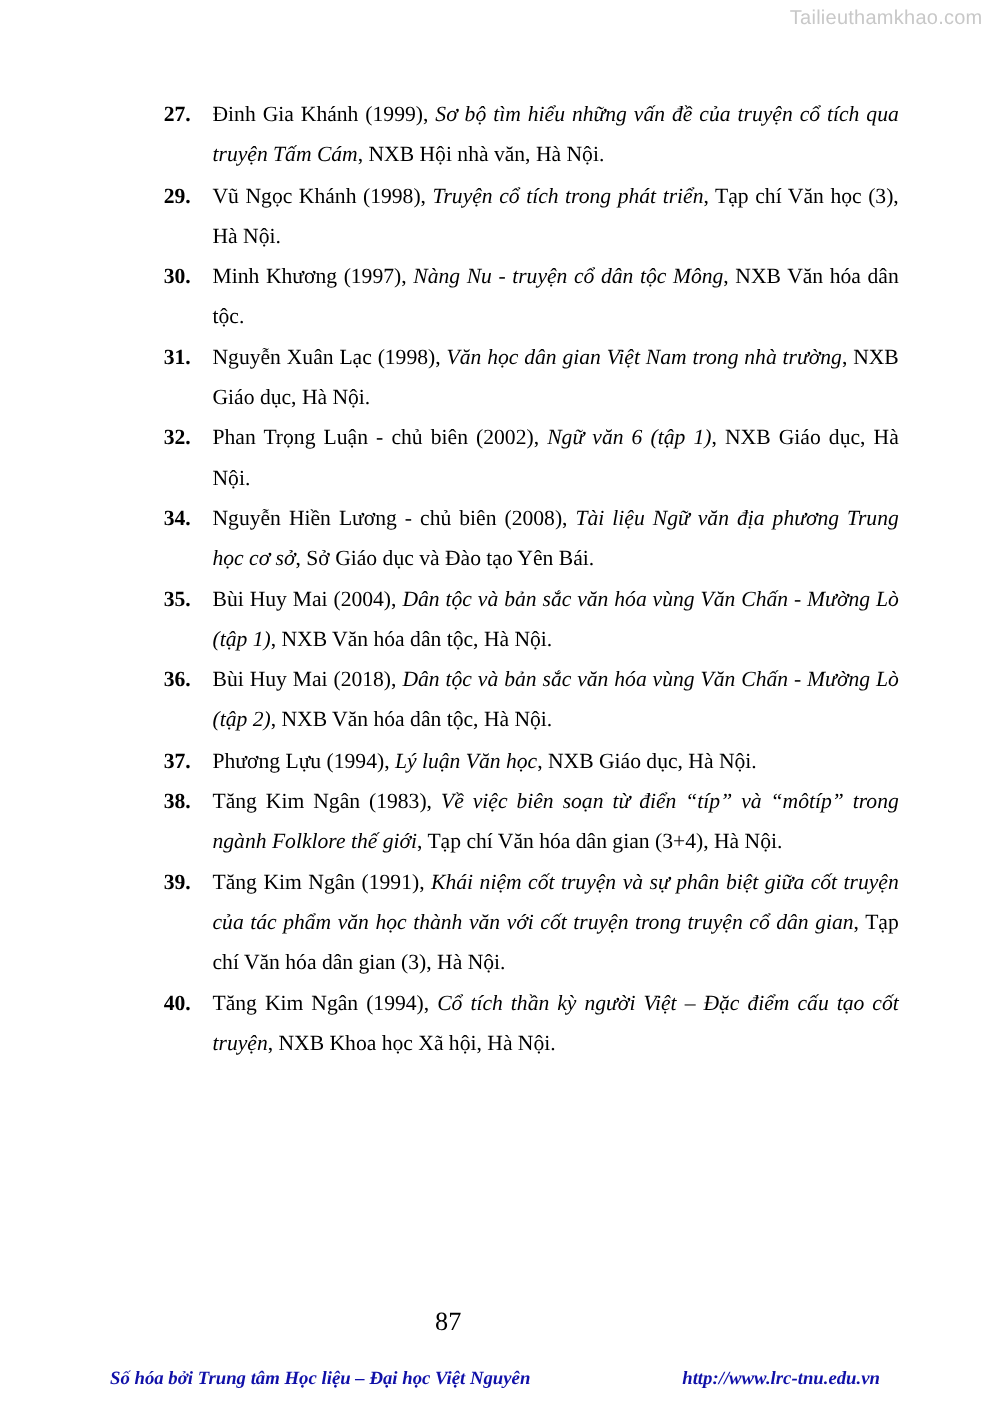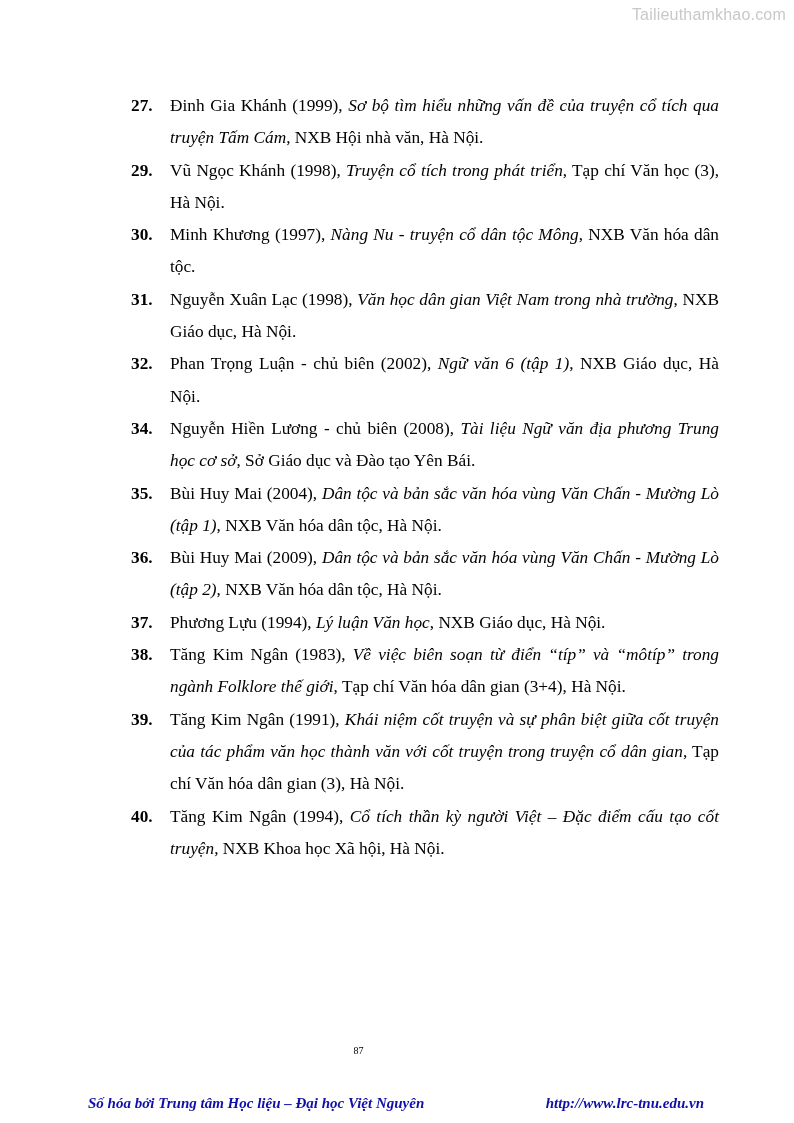--- a/index.html
+++ b/index.html
@@ -20,21 +20,21 @@
       top: 6px;
       right: 8px;
       font-family: "Liberation Sans", "DejaVu Sans", sans-serif;
       font-size: 16px;
       color: #c8c8c8;
       letter-spacing: 0.2px;
     }
     .refs {
       position: absolute;
       left: 131px;
-      top: 90px;
+      top: 76px;
       width: 588px;
       margin: 0;
       padding: 0;
       list-style: none;
     }
     .ref {
       position: relative;
       padding-left: 39px;
       font-size: 17.3px;
       line-height: 32.3px;
@@ -48,21 +48,21 @@
     }
     .ref i {
       font-style: italic;
     }
     .page-number {
       position: absolute;
       top: 1045px;
       left: 0;
       width: 717px;
       text-align: center;
-      font-size: 10px;
+      font-size: 21px;
     }
     .footer {
       position: absolute;
       top: 1095px;
       left: 88px;
       width: 616px;
       font-size: 15px;
       font-weight: bold;
       font-style: italic;
       color: #1010a8;
@@ -91,21 +91,21 @@
   <li class="ref">
     <span class="num">32.</span><span>Phan Trọng Luận - chủ biên (2002), </span><i>Ngữ văn 6 (tập 1)</i><span>, NXB Giáo dục, Hà Nội.</span>
   </li>
   <li class="ref">
     <span class="num">34.</span><span>Nguyễn Hiền Lương - chủ biên (2008), </span><i>Tài liệu Ngữ văn địa phương Trung học cơ sở</i><span>, Sở Giáo dục và Đào tạo Yên Bái.</span>
   </li>
   <li class="ref">
     <span class="num">35.</span><span>Bùi Huy Mai (2004), </span><i>Dân tộc và bản sắc văn hóa vùng Văn Chấn - Mường Lò (tập 1)</i><span>, NXB Văn hóa dân tộc, Hà Nội.</span>
   </li>
   <li class="ref">
-    <span class="num">36.</span><span>Bùi Huy Mai (2009), </span><i>Dân tộc và bản sắc văn hóa vùng Văn Chấn - Mường Lò (tập 2)</i><span>, NXB Văn hóa dân tộc, Hà Nội.</span>
+    <span class="num">36.</span><span>Bùi Huy Mai (2018), </span><i>Dân tộc và bản sắc văn hóa vùng Văn Chấn - Mường Lò (tập 2)</i><span>, NXB Văn hóa dân tộc, Hà Nội.</span>
   </li>
   <li class="ref">
     <span class="num">37.</span><span>Phương Lựu (1994), </span><i>Lý luận Văn học</i><span>, NXB Giáo dục, Hà Nội.</span>
   </li>
   <li class="ref">
     <span class="num">38.</span><span>Tăng Kim Ngân (1983), </span><i>Về việc biên soạn từ điển “típ” và “môtíp” trong ngành Folklore thế giới</i><span>, Tạp chí Văn hóa dân gian (3+4), Hà Nội.</span>
   </li>
   <li class="ref">
     <span class="num">39.</span><span>Tăng Kim Ngân (1991), </span><i>Khái niệm cốt truyện và sự phân biệt giữa cốt truyện của tác phẩm văn học thành văn với cốt truyện trong truyện cổ dân gian</i><span>, Tạp chí Văn hóa dân gian (3), Hà Nội.</span>
   </li>

